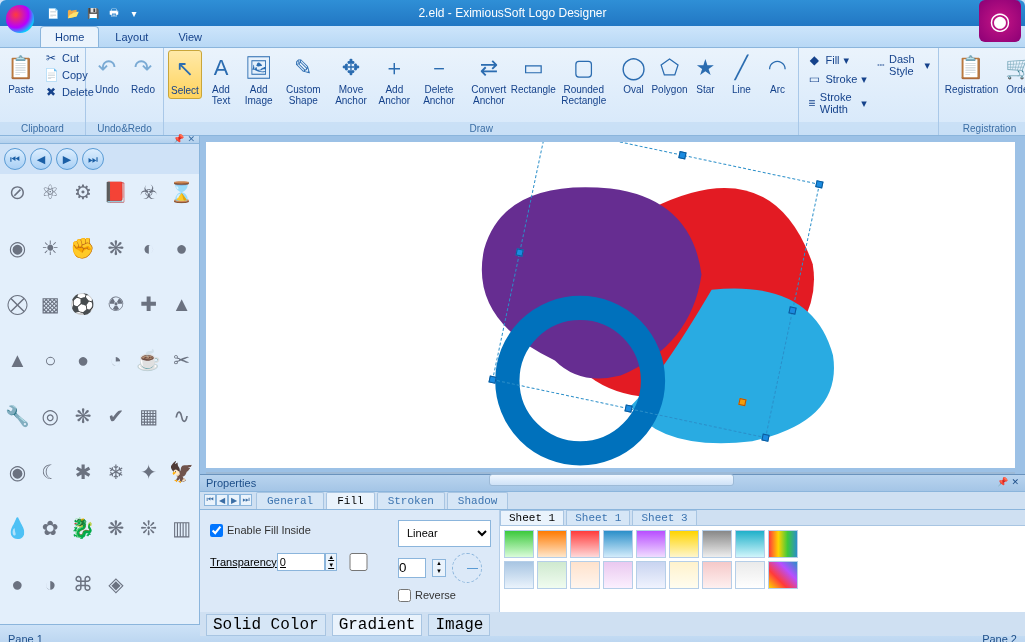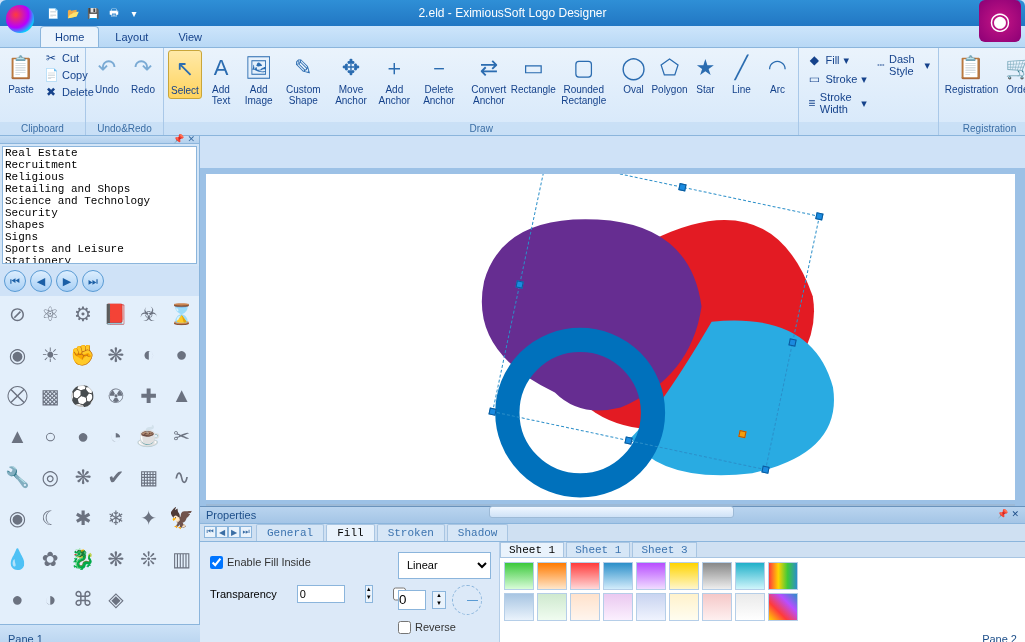--- a/index.html
+++ b/index.html
@@ -36,37 +36,37 @@
 .sidebar { width: 200px; background: #d3e5f7; border-right: 1px solid #8bb5dc; display: flex; flex-direction: column; }
 .sidebar-hdr { height: 8px; background: linear-gradient(#c5ddf4,#b3d0ed); border-bottom: 1px solid #8bb5dc; position: relative; }
 .pin { position: absolute; right: 4px; top: -2px; font-size: 9px; color: #3b6ea5; }
 .catlist { background: #fff; font-family: "Courier New", monospace; font-size: 11px; overflow: hidden; border: 1px solid #8bb5dc; margin: 2px; height: 118px; }
 .catlist div { padding: 0 2px; white-space: nowrap; cursor: pointer; }
 .navbtns { display: flex; gap: 4px; padding: 4px; background: #cfe2f7; }
 .navbtn { width: 22px; height: 22px; border: 1px solid #5a9bd4; border-radius: 50%; background: linear-gradient(#dceefe,#a9d0f5); display: flex; align-items: center; justify-content: center; color: #1b5fa6; cursor: pointer; font-size: 11px; }
 .symgrid { flex: 1; display: grid; grid-template-columns: repeat(6, 1fr); gap: 2px; padding: 2px; overflow: hidden; background: #e3effb; }
 .symcell { background: #e3effb; display: flex; align-items: center; justify-content: center; font-size: 20px; color: #6b7280; cursor: pointer; height: 32px; }
 
-.workarea { flex: 1; display: flex; flex-direction: column; background: #9cc1e6; margin-top: 32px; }
+.workarea { flex: 1; display: flex; flex-direction: column; background: #9cc1e6; }
 .canvas-wrap { flex: 1; background: #9cc1e6; padding: 6px 10px 2px 6px; position: relative; }
 .canvas { background: #fff; height: 100%; position: relative; overflow: hidden; }
 .hscroll { height: 14px; background: #d0e2f4; border: 1px solid #9dbad7; margin: 2px 10px 0 6px; position: relative; }
 .hscroll::before { content: ""; position: absolute; left: 35%; top: 1px; height: 10px; width: 30%; background: linear-gradient(#f0f7ff,#cfe2f7); border: 1px solid #9dbad7; border-radius: 3px; }
 
 .props { height: 158px; border-top: 1px solid #6a93bd; display: flex; flex-direction: column; background: linear-gradient(#dce9f8,#c7dcf2); }
 .props-title { background: linear-gradient(#b9d4ef,#a4c5e6); color: #1d4e89; padding: 2px 6px; font-size: 11px; border-bottom: 1px solid #8bb5dc; display: flex; justify-content: space-between; }
 .props-tabs { display: flex; background: #cfe0f2; border-bottom: 1px solid #8bb5dc; align-items: center; }
 .tabnav { display: flex; gap: 0; margin: 2px 4px; }
 .tabnav span { width: 12px; height: 12px; border: 1px solid #8bb5dc; background: #eaf3fc; color: #3b6ea5; font-size: 8px; display: flex; align-items: center; justify-content: center; cursor: pointer; }
 .ptab { padding: 2px 10px; font-family: "Courier New", monospace; color: #3b73af; cursor: pointer; background: #d6e6f6; border: 1px solid #a8c5e2; border-bottom: none; margin-right: 2px; border-radius: 2px 2px 0 0; }
 .ptab.active { background: #eaf3fc; color: #000; }
 .props-body { flex: 1; display: flex; background: #dce9f8; }
 .props-left { width: 190px; padding: 14px 10px; display: flex; flex-direction: column; gap: 16px; }
 .chk { font-size: 11px; color: #333; display: flex; align-items: center; gap: 4px; }
-.tinput { display: flex; align-items: center; gap: 20px; }
+.tinput { display: flex; align-items: center; gap: 0; text-decoration: underline; }
 .tinput input { width: 48px; height: 18px; border: 1px solid #8bb5dc; font-size: 11px; padding: 0 2px; }
 .spin { width: 14px; height: 18px; border: 1px solid #8bb5dc; background: #eaf3fc; display: flex; flex-direction: column; font-size: 6px; }
 .spin span { flex: 1; text-align: center; cursor: pointer; }
 .props-mid { flex: 0 0 200px; padding: 10px; display: flex; flex-direction: column; gap: 10px; align-items: center; border-left: 1px solid #b5cee8; border-right: 1px solid #b5cee8; }
 .gradprev { width: 170px; height: 22px; background: linear-gradient(90deg, #0db02e, #bff7c9); border: 1px solid #6b93bd; }
 .btnrow { display: flex; gap: 10px; }
 .pbtn { background: linear-gradient(#f7fbff,#d9e8f7); border: 1px solid #7fa6cc; border-radius: 3px; padding: 3px 10px; font-size: 11px; color: #1d4e89; cursor: pointer; }
 .props-mid2 { flex: 0 0 110px; padding: 10px 8px; display: flex; flex-direction: column; gap: 6px; border-right: 1px solid #b5cee8; }
 .sel { height: 27px; border: 1px solid #8bb5dc; background: #fff; font-size: 11px; padding: 0 4px; }
 .angle { display: flex; gap: 6px; align-items: center; }
@@ -259,32 +259,20 @@
         </div>
     </div>
     <div class="ribbon-group-label">Registration</div>
   </div>
 </div>
 
 <div class="main">
   <div class="sidebar">
     <div class="sidebar-hdr">
         <span class="pin">📌 ✕</span>
-      </div>
-    <div class="catlist" id="catlist">
-        <div>Real Estate</div>
-        <div>Recruitment</div>
-        <div>Religious</div>
-        <div>Retailing and Shops</div>
-        <div>Science and Technology</div>
-        <div>Security</div>
-        <div>Shapes</div>
-        <div>Signs</div>
-        <div>Sports and Leisure</div>
-        <div>Stationery</div>
       </div>
     <div class="navbtns">
       <div class="navbtn">⏮</div>
       <div class="navbtn">◀</div>
       <div class="navbtn">▶</div>
       <div class="navbtn">⏭</div>
     </div>
     <div class="symgrid" id="symgrid">
         <div class="symcell">⊘</div>
         <div class="symcell">⚛</div>

